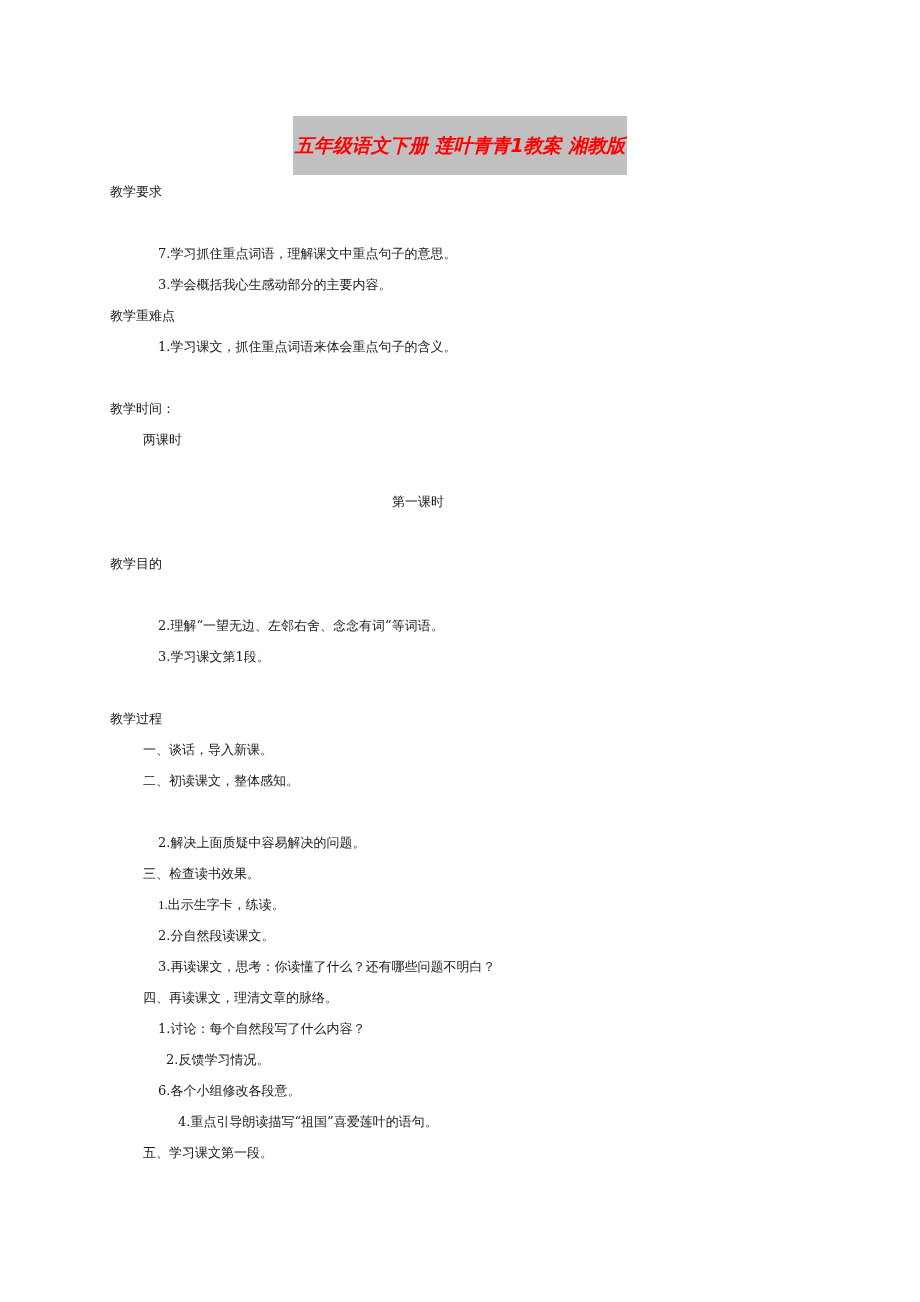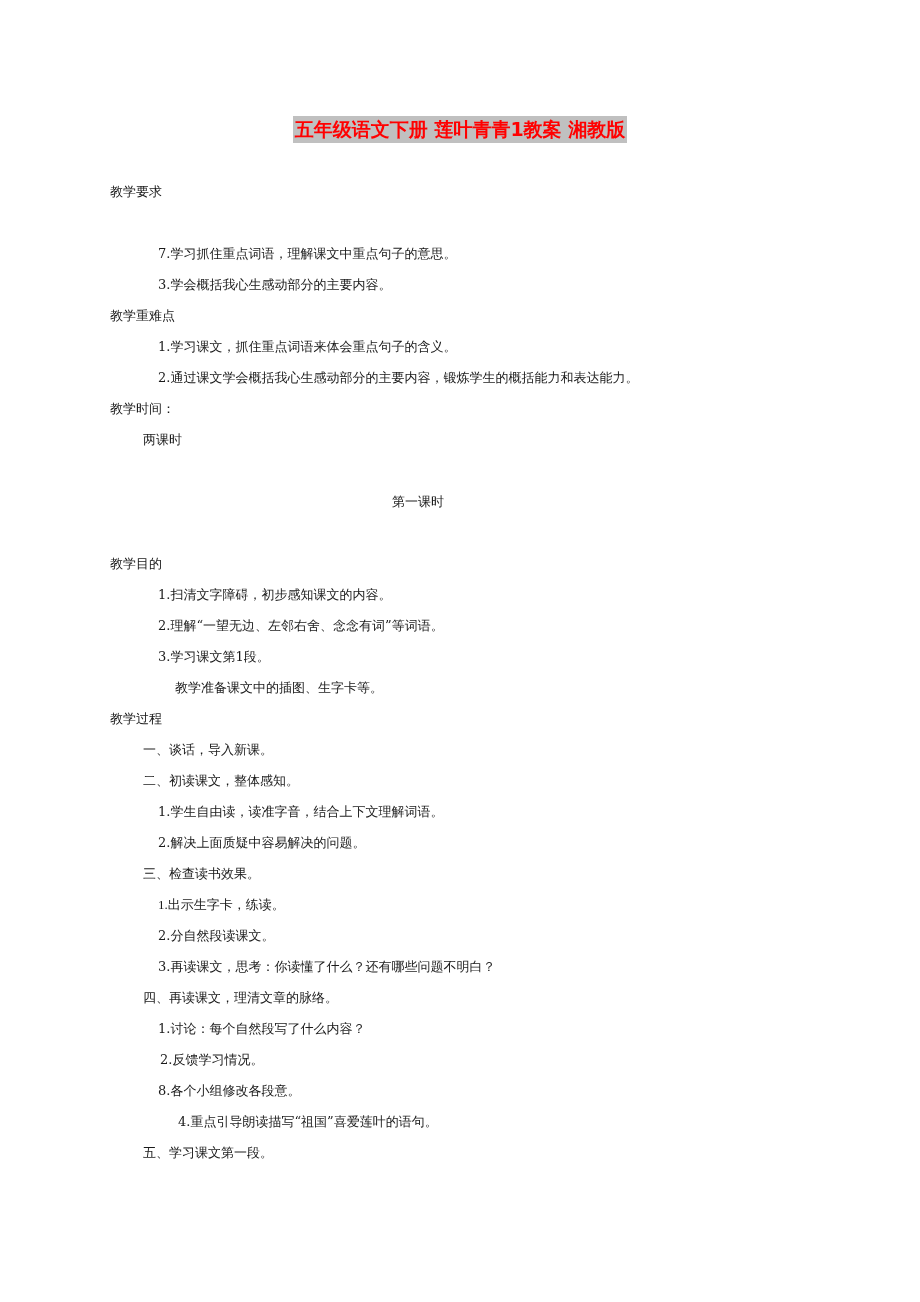--- a/index.html
+++ b/index.html
@@ -31,23 +31,24 @@
   }
   .title {
     display: inline-block;
     background: #c0c0c0;
     color: #ff0000;
     font-family: "DejaVu Sans", "Liberation Sans", sans-serif;
     font-weight: bold;
     font-size: 19px;
     line-height: 27px;
     height: 27px;
-    padding: 0 2px;
+    padding: 16px 2px;
     letter-spacing: 0px;
     white-space: nowrap;
+    font-style: italic;
   }
   .line {
     position: absolute;
     font-size: 13px;
     line-height: 20px;
     white-space: nowrap;
     color: #1a1a1a;
   }
   .center {
     left: 0;
@@ -63,47 +64,43 @@
   <div class="title-wrap">
     <span class="title">五年级语文下册 莲叶青青1教案 湘教版</span>
   </div>
 
   <div class="line" style="left:110px; top:182px;">教学要求</div>
   <div class="line" style="left:158px; top:244px;">7.学习抓住重点词语，理解课文中重点句子的意思。</div>
   <div class="line" style="left:158px; top:275px;">3.学会概括我心生感动部分的主要内容。</div>
 
   <div class="line" style="left:110px; top:306px;">教学重难点</div>
   <div class="line" style="left:158px; top:337px;">1.学习课文，抓住重点词语来体会重点句子的含义。</div>
-  <div class="line" style="left:158px; top:368px;">2.通过课文学会概括我心生感动部分的主要内容，锻炼学生的概括能力和表达能力。</div>
 
   <div class="line" style="left:110px; top:399px;">教学时间：</div>
   <div class="line" style="left:143px; top:430px;">两课时</div>
 
   <div class="line center" style="top:492px; left:-42px;">第一课时</div>
 
   <div class="line" style="left:110px; top:554px;">教学目的</div>
-  <div class="line" style="left:158px; top:585px;">1.扫清文字障碍，初步感知课文的内容。</div>
   <div class="line" style="left:158px; top:616px;">2.理解“一望无边、左邻右舍、念念有词”等词语。</div>
   <div class="line" style="left:158px; top:647px;">3.学习课文第1段。</div>
-  <div class="line" style="left:175px; top:678px;">教学准备课文中的插图、生字卡等。</div>
 
   <div class="line" style="left:110px; top:709px;">教学过程</div>
 
   <div class="line" style="left:143px; top:740px;">一、谈话，导入新课。</div>
 
   <div class="line" style="left:143px; top:771px;">二、初读课文，整体感知。</div>
-  <div class="line" style="left:158px; top:802px;">1.学生自由读，读准字音，结合上下文理解词语。</div>
   <div class="line" style="left:158px; top:833px;">2.解决上面质疑中容易解决的问题。</div>
 
   <div class="line" style="left:143px; top:864px;">三、检查读书效果。</div>
   <div class="line" style="left:158px; top:895px;font-family:Liberation Serif, serif;">1.出示生字卡，练读。</div>
   <div class="line" style="left:158px; top:926px;">2.分自然段读课文。</div>
   <div class="line" style="left:158px; top:957px;text-align:center;">3.再读课文，思考：你读懂了什么？还有哪些问题不明白？</div>
 
   <div class="line" style="left:143px; top:988px;">四、再读课文，理清文章的脉络。</div>
   <div class="line" style="left:158px; top:1019px;">1.讨论：每个自然段写了什么内容？</div>
-  <div class="line" style="left:160px; top:1050px;">2.反馈学习情况。</div>
-  <div class="line" style="left:158px; top:1081px;">8.各个小组修改各段意。</div>
+  <div class="line" style="left:166px; top:1050px;">2.反馈学习情况。</div>
+  <div class="line" style="left:158px; top:1081px;">6.各个小组修改各段意。</div>
   <div class="line" style="left:158px; top:1112px;margin-left:20px;">4.重点引导朗读描写“祖国”喜爱莲叶的语句。</div>
 
   <div class="line" style="left:143px; top:1143px;">五、学习课文第一段。</div>
 
 </div>
 
 </body></html>

